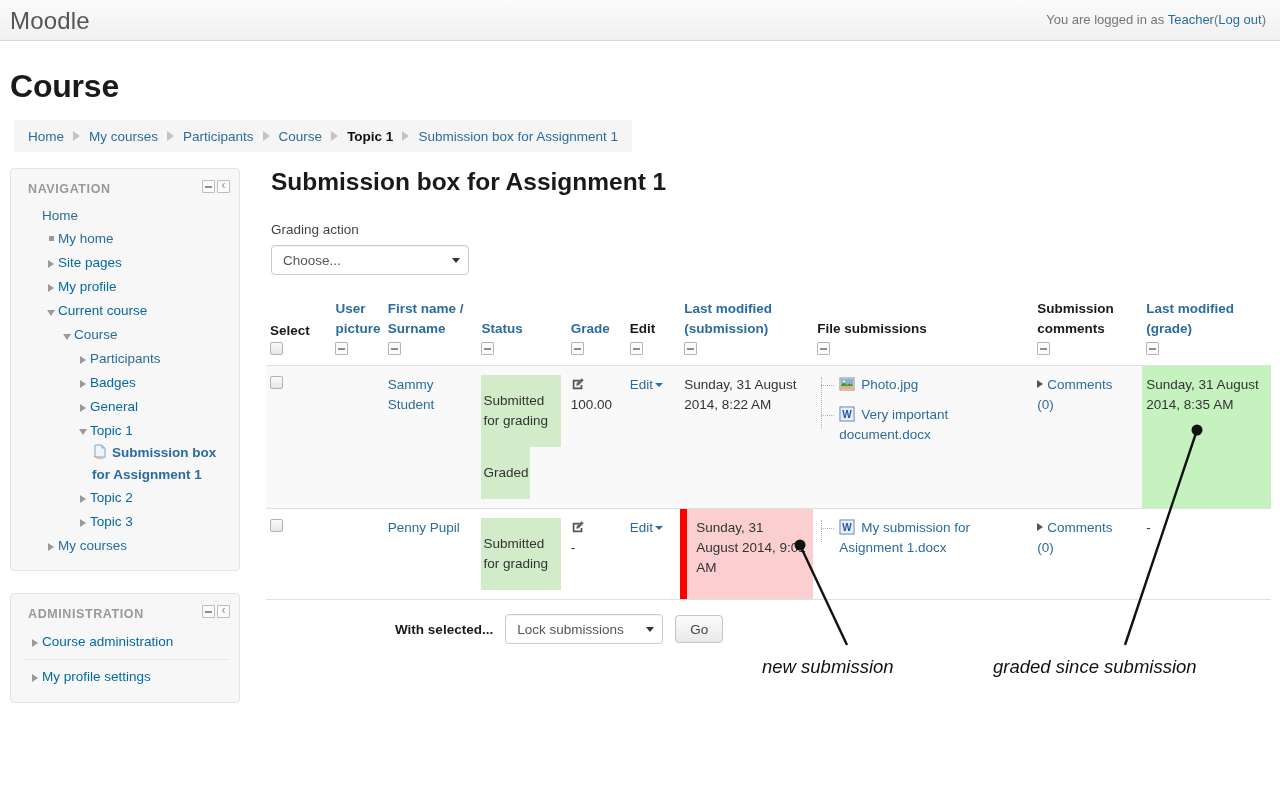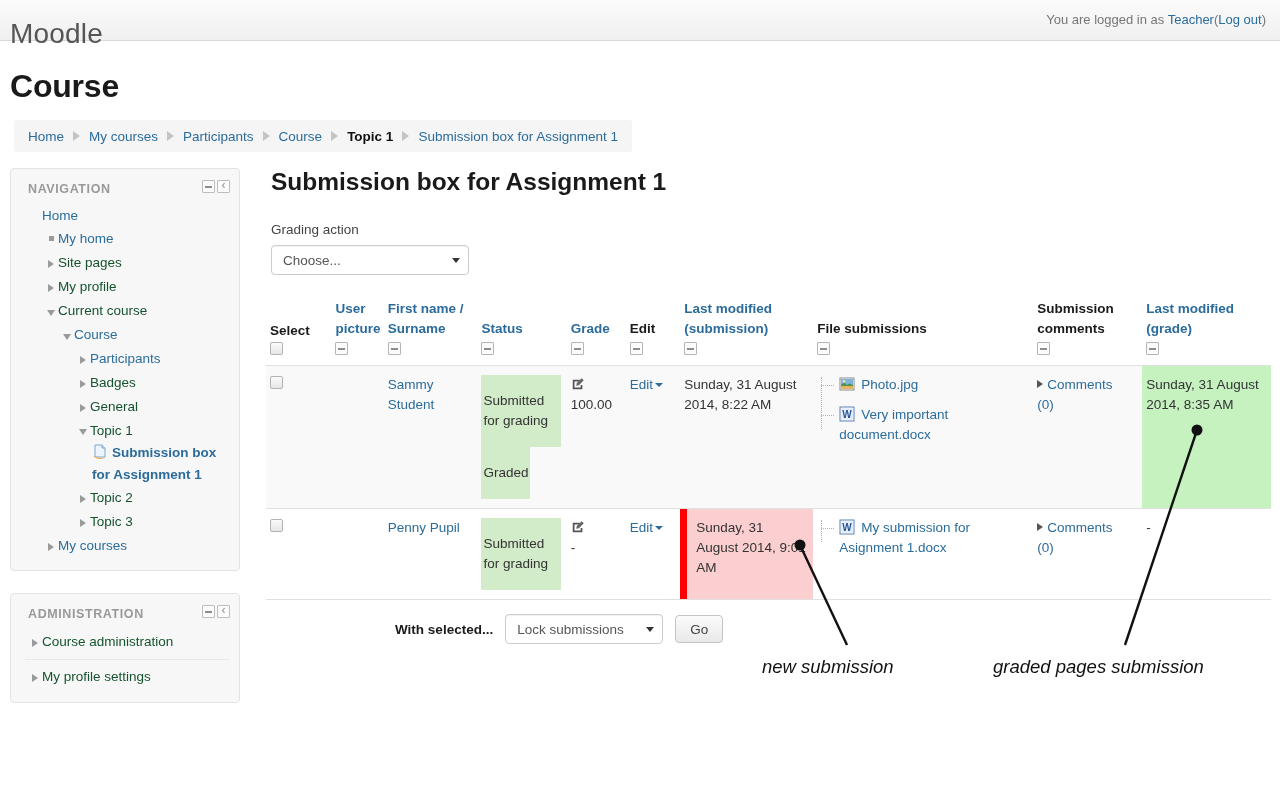--- a/index.html
+++ b/index.html
@@ -15,22 +15,22 @@
   a { color: #2b6c9c; text-decoration: none; }
 
   
   .site-header {
     position: relative;
     height: 41px;
     background: linear-gradient(to bottom, #fbfbfb 0%, #f0f0f0 100%);
     border-bottom: 1px solid #d9d9d9;
   }
   .site-logo {
-    position: absolute; left: 10px; top: 18px;
-    font-size: 28px; color: #555555;
+    position: absolute; left: 10px; top: 7px;
+    font-size: 24px; color: #555555;
     letter-spacing: 0.2px;
   }
   .login-info {
     position: absolute; right: 14px; top: 12px;
     font-size: 13px; color: #777777;
   }
   .login-info a { color: #2b6c9c; }
   .login-paren { color: #777777; }
 
   
@@ -101,21 +101,21 @@
   }
 
   .nav-list { list-style: none; margin: 0; padding: 0; font-size: 13.5px; }
   .nav-item {
     position: relative;
     line-height: 23px;
     padding: 0 6px 0 0;
   }
   .nav-item .nav-label { display: inline-block; }
   .nav-item a { color: #2b6c9c; }
-  .nav-item.plain .nav-label { color: #14532d; }
+  .nav-item.plain .nav-label { color: #0369a1; }
   .nav-item.bold .nav-label { font-weight: bold; }
   .tw {
     display: inline-block; width: 14px; text-align: center;
     vertical-align: middle;
   }
   .arrow-right {
     display: inline-block;
     width: 0; height: 0;
     border-left: 6px solid #9a9a9a;
     border-top: 4px solid transparent;
@@ -472,14 +472,14 @@
 </div>
 
 <div class="annot-layer">
   <svg width="1280" height="800" style="position:absolute;left:0;top:0">
     <line x1="800" y1="545" x2="847" y2="645" stroke="#111111" stroke-width="2.4"></line>
     <circle cx="800" cy="545" r="5.5" fill="#111111"></circle>
     <line x1="1197" y1="430" x2="1125" y2="645" stroke="#111111" stroke-width="2.4"></line>
     <circle cx="1197" cy="430" r="5.5" fill="#111111"></circle>
   </svg>
   <div class="annot-label" style="left:762px; top:656px;">new submission</div>
-  <div class="annot-label" style="left:993px; top:656px;">graded pages submission</div>
+  <div class="annot-label" style="left:993px; top:656px;">graded since submission</div>
 </div>
 
 </body></html>

